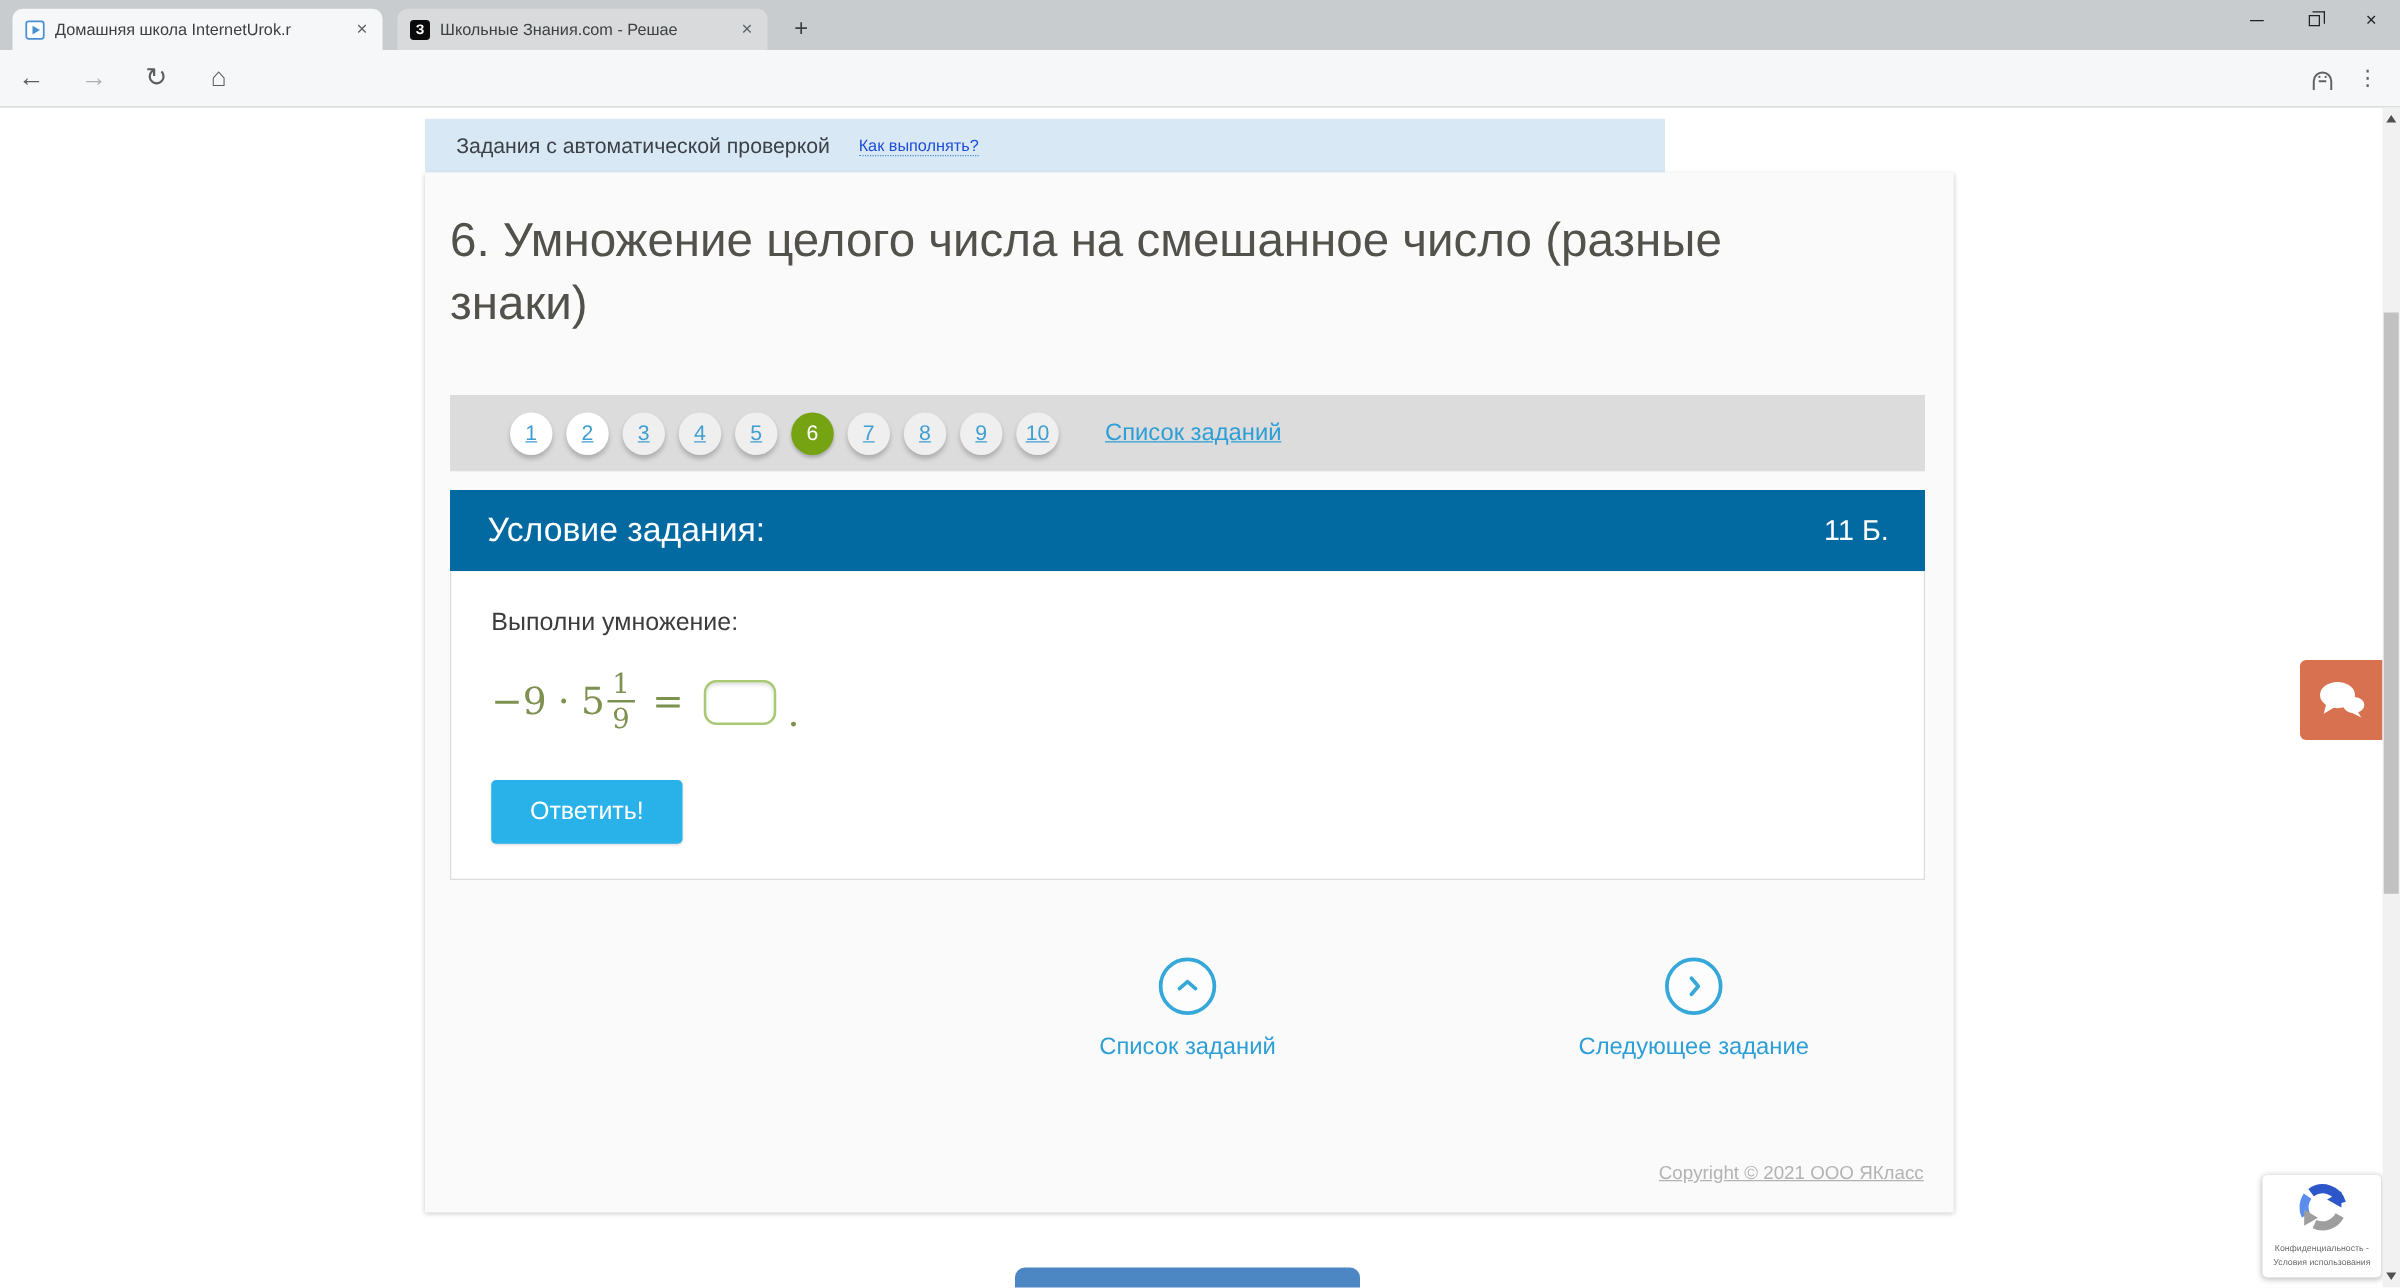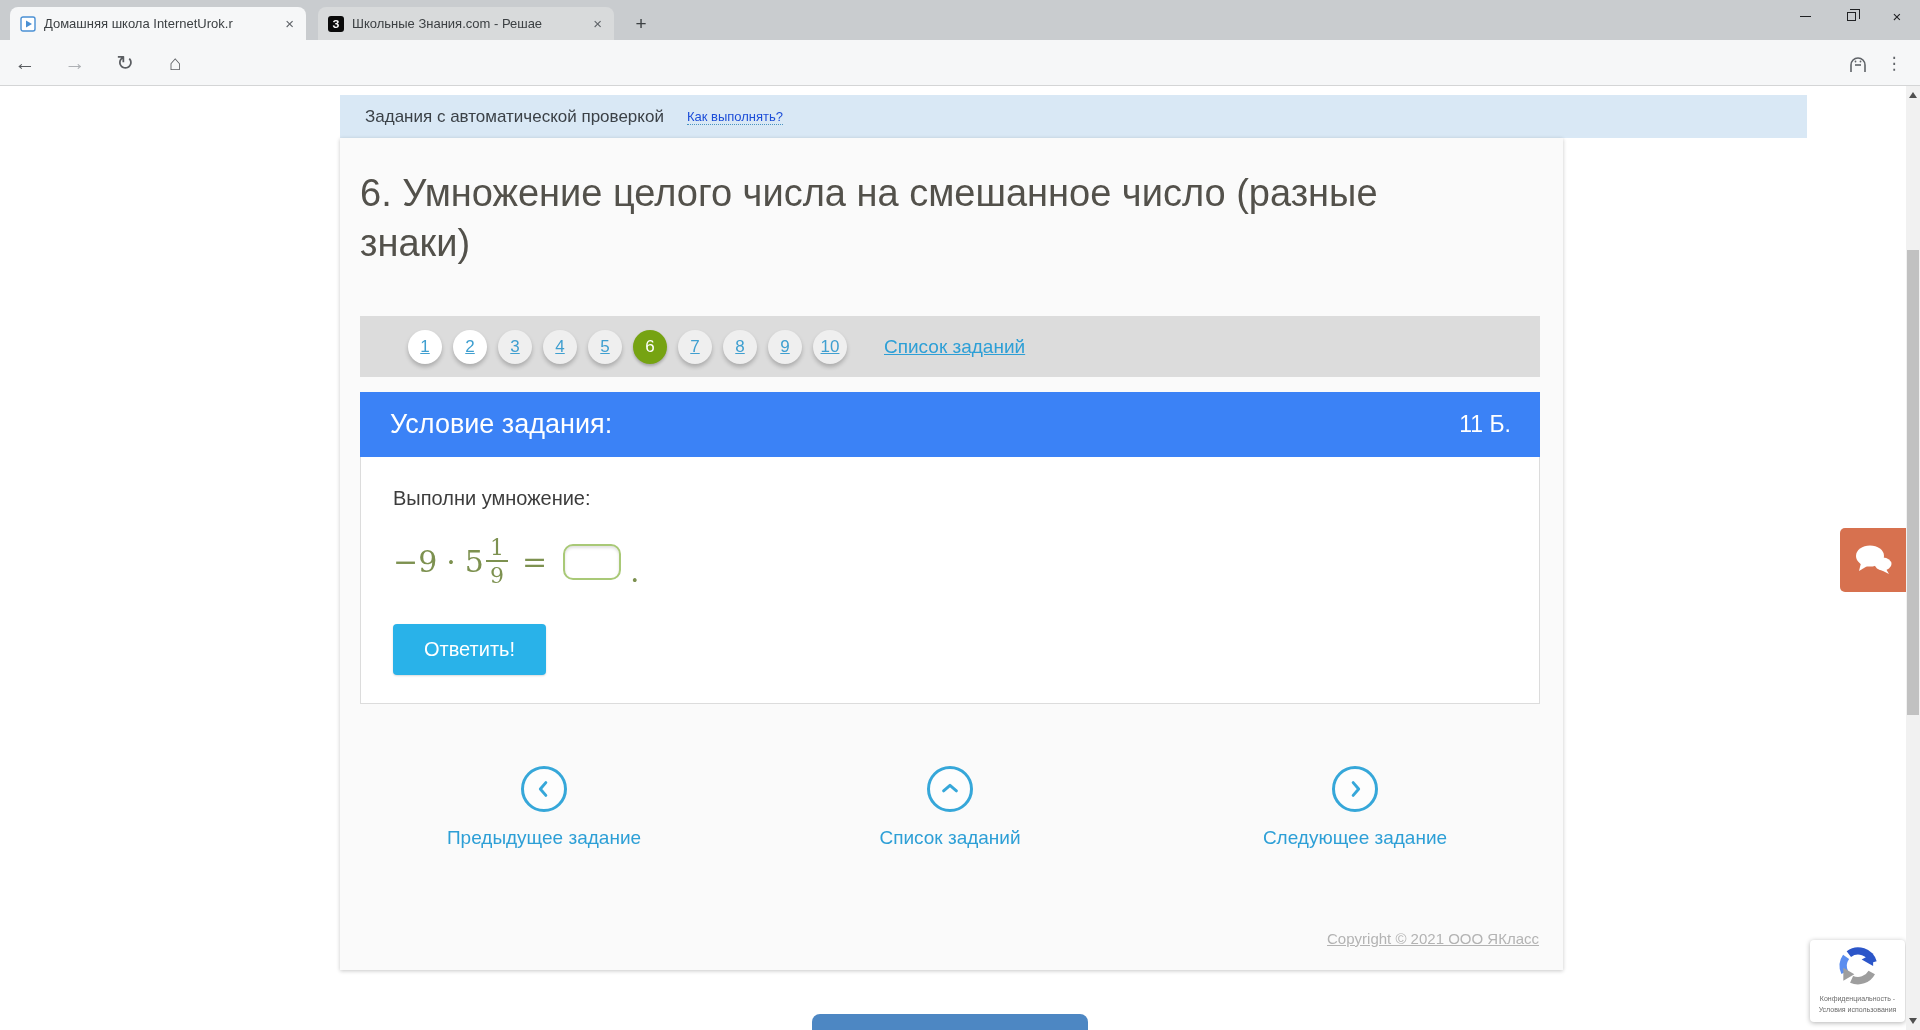--- a/index.html
+++ b/index.html
@@ -28,34 +28,34 @@
   .navico.disabled { color:#aeb1b5; }
   .urlbar { position:absolute; left:185px; top:7px; width:1638px; height:32px; background:#dee0e2; border-radius:16px; display:flex; align-items:center; }
   .lock { width:10px; height:8px; background:#5f6368; border-radius:1.5px; position:relative; margin-left:17px; margin-top:4px; }
   .lock::before { content:""; position:absolute; top:-5px; left:1px; width:8px; height:7px; border:1.5px solid #5f6368; border-bottom:none; border-radius:4px 4px 0 0; }
   .url-text { font-size:15px; color:#27292c; margin-left:13px; flex:1; white-space:nowrap; overflow:hidden; }
   .star { font-size:18px; color:#5f6368; margin-right:14px; }
   .avatar-btn { position:absolute; right:48px; top:9px; width:28px; height:28px; display:flex; align-items:center; justify-content:center; }
   .menu-dots { position:absolute; right:14px; top:9px; width:24px; height:28px; font-size:17px; color:#5f6368; display:flex; align-items:center; justify-content:center; letter-spacing:0; }
 
   
-  .blue-topbar { position:absolute; left:340px; top:95px; width:1467px; height:43px; background:#d9e8f5; display:flex; align-items:center; }
+  .blue-topbar { position:absolute; left:340px; top:95px; width:992px; height:43px; background:#d9e8f5; display:flex; align-items:center; }
   .blue-topbar .lbl { margin-left:25px; font-size:17px; color:#3b4147; }
   .blue-topbar .help { margin-left:23px; font-size:13px; color:#1d4ed8; border-bottom:1px dotted #4a94c0; cursor:pointer; }
 
   .card { position:absolute; left:340px; top:138px; width:1223px; height:832px; background:#fafafa; box-shadow:0 1px 4px rgba(0,0,0,0.22); }
   .page-title { position:absolute; left:20px; top:30px; width:1110px; font-size:38px; line-height:1.32; color:#53514b; font-weight:400; }
 
   .pagination { position:absolute; left:20px; top:178px; width:1180px; height:61px; background:#dcdcdc; display:flex; align-items:center; padding-left:48px; }
   .pcircle { width:34px; height:34px; border-radius:50%; margin-right:11px; display:flex; align-items:center; justify-content:center; font-size:17px; color:#3f9fd0; text-decoration:underline; background:#efefef; box-shadow:0 3px 4px rgba(0,0,0,0.22); cursor:pointer; }
   .pcircle.done { background:#ffffff; }
   .pcircle.active { background:#76a312; color:#ffffff; text-decoration:none; box-shadow:0 2px 3px rgba(0,0,0,0.25); }
   .list-link { margin-left:26px; font-size:19px; color:#2d9fd6; text-decoration:underline; cursor:pointer; }
 
-  .green-bar { position:absolute; left:20px; top:254px; width:1180px; height:65px; background:#3b82f6; display:flex; align-items:center; color:#fff; }
+  .green-bar { position:absolute; left:20px; top:254px; width:1180px; height:65px; background:#0369a1; display:flex; align-items:center; color:#fff; }
   .green-bar .cond { margin-left:30px; font-size:27px; }
   .green-bar .pts { margin-left:auto; margin-right:29px; font-size:23px; }
 
   .task-box { position:absolute; left:20px; top:319px; width:1180px; height:247px; background:#ffffff; border:1px solid #dcdcdc; border-top:none; }
   .prompt { margin:30px 0 0 32px; font-size:20px; color:#3c3c3c; }
   .formula { margin:26px 0 0 32px; display:flex; align-items:center; font-family:"DejaVu Serif",serif; color:#7d9150; font-size:30px; }
   .formula .dotop { margin:0 9px; }
   .frac { display:inline-flex; flex-direction:column; align-items:center; line-height:1.05; font-size:22px; margin-left:2px; }
   .frac .num { padding:0 4px 1px; border-bottom:2px solid #7d9150; }
   .frac .den { padding-top:2px; }
@@ -170,28 +170,20 @@
         <span class="num">1</span>
         <span class="den">9</span>
       </span>
       <span class="eq">=</span>
       <input class="answer-input" value="" style="">
       <span class="period">.</span>
     </div>
     <button class="answer-btn">Ответить!</button>
   </div>
 
-  <div class="navblock nav-prev">
-    <div class="circ">
-      <svg width="22" height="22" viewBox="0 0 24 24">
-        <polyline points="14,5 8,12 14,19" fill="none" stroke="#36a7d9" stroke-width="3.2" stroke-linecap="round" stroke-linejoin="round"></polyline>
-      </svg>
-    </div>
-    <div class="nlabel">Предыдущее задание</div>
-  </div>
   <div class="navblock nav-list">
     <div class="circ">
       <svg width="22" height="22" viewBox="0 0 24 24">
         <polyline points="5,14 12,8 19,14" fill="none" stroke="#36a7d9" stroke-width="3.2" stroke-linecap="round" stroke-linejoin="round"></polyline>
       </svg>
     </div>
     <div class="nlabel">Список заданий</div>
   </div>
   <div class="navblock nav-next">
     <div class="circ">

